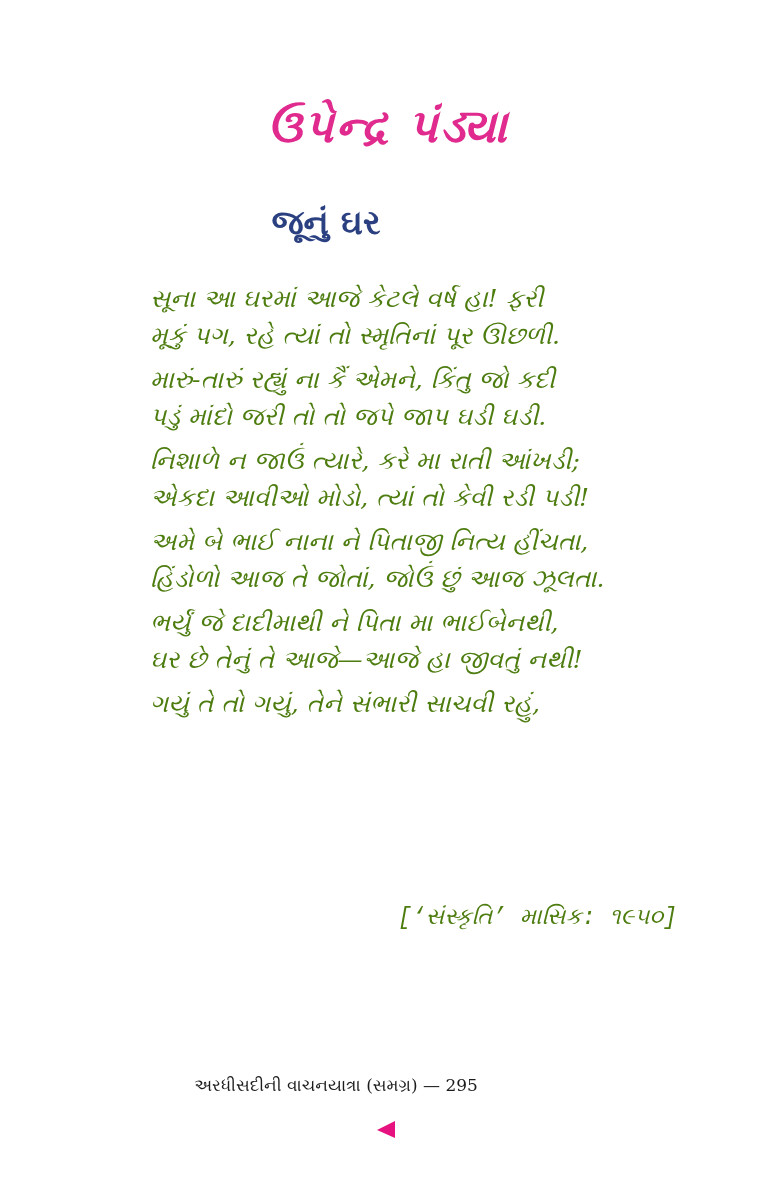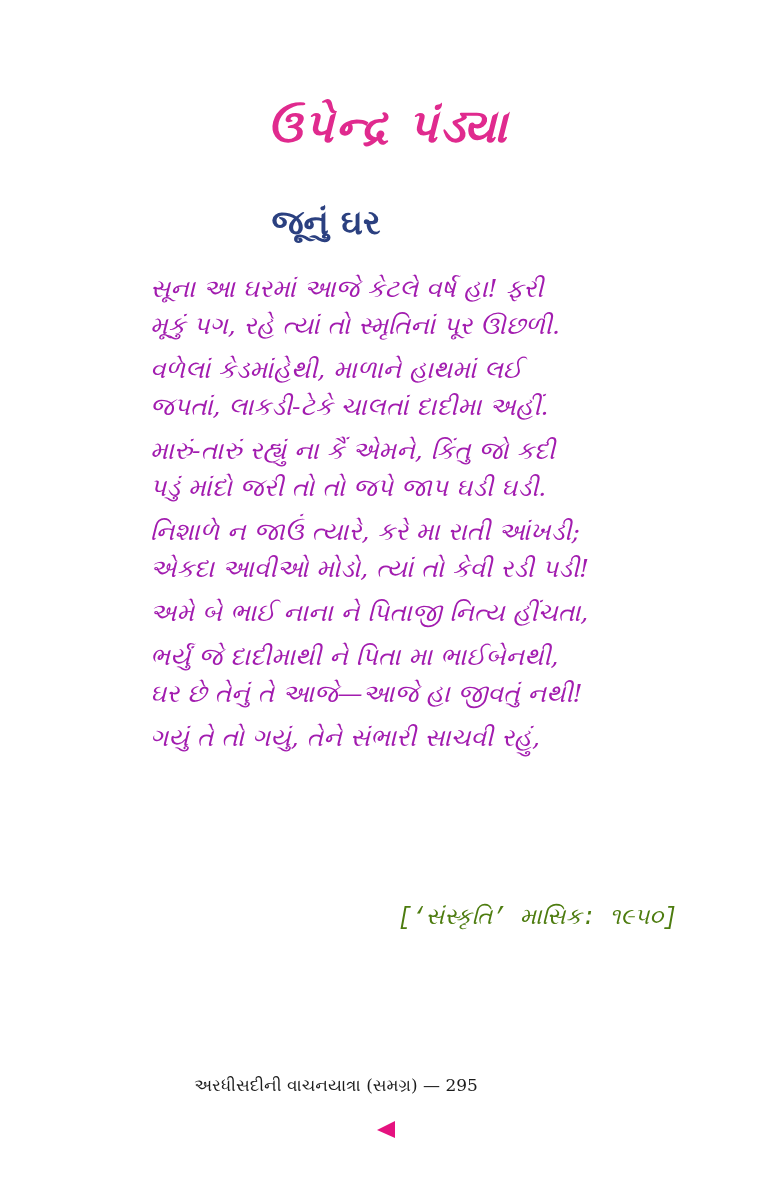--- a/index.html
+++ b/index.html
@@ -32,22 +32,22 @@
     top: 200px; left: 0; width: 652px;
     text-align: center;
     font-family: "DejaVu Sans", sans-serif;
     font-size: 34px;
     font-weight: bold;
     color: #2b4080;
     line-height: 44px;
   }
   .poem {
     position: absolute;
-    top: 270px; left: 150px; right: 70px;
-    color: #a21caf;
+    top: 280px; left: 150px; right: 70px;
+    color: #4d7c0f;
     font-family: "DejaVu Serif", serif;
     font-style: italic;
     font-size: 25px;
   }
   .stanza { margin: 0 0 7px 0; }
   .poem-line {
     line-height: 37px;
     white-space: nowrap;
   }
   .attribution {
@@ -86,33 +86,30 @@
   <div class="author-title">ઉપેન્દ્ર પંડ્યા</div>
 
   <div class="poem-title">જૂનું ઘર</div>
 
   <div class="poem">
     <div class="stanza">
       <div class="poem-line">સૂના આ ઘરમાં આજે કેટલે વર્ષ હા! ફરી</div>
       <div class="poem-line">મૂકું પગ, રહે ત્યાં તો સ્મૃતિનાં પૂર ઊછળી.</div>
     </div>
     <div class="stanza">
-      <div class="poem-line">વળેલાં કેડમાંહેથી, માળાને હાથમાં લઈ</div>
-      <div class="poem-line">જપતાં, લાકડી-ટેકે ચાલતાં દાદીમા અહીં.</div>
-    </div>
-    <div class="stanza">
       <div class="poem-line">મારું-તારું રહ્યું ના કૈં એમને, કિંતુ જો કદી</div>
       <div class="poem-line">પડું માંદો જરી તો તો જપે જાપ ઘડી ઘડી.</div>
     </div>
     <div class="stanza">
       <div class="poem-line">નિશાળે ન જાઉં ત્યારે, કરે મા રાતી આંખડી;</div>
       <div class="poem-line">એકદા આવીઓ મોડો, ત્યાં તો કેવી રડી પડી!</div>
     </div>
     <div class="stanza">
       <div class="poem-line">અમે બે ભાઈ નાના ને પિતાજી નિત્ય હીંચતા,</div>
+      <div class="poem-line">હિંડોળો આજ તે જોતાં, જોઉં છું આજ ઝૂલતા.</div>
     </div>
     <div class="stanza">
       <div class="poem-line">ભર્યું જે દાદીમાથી ને પિતા મા ભાઈબેનથી,</div>
       <div class="poem-line">ઘર છે તેનું તે આજે—આજે હા જીવતું નથી!</div>
     </div>
     <div class="stanza">
       <div class="poem-line">ગયું તે તો ગયું, તેને સંભારી સાચવી રહું,</div>
     </div>
   </div>
 

